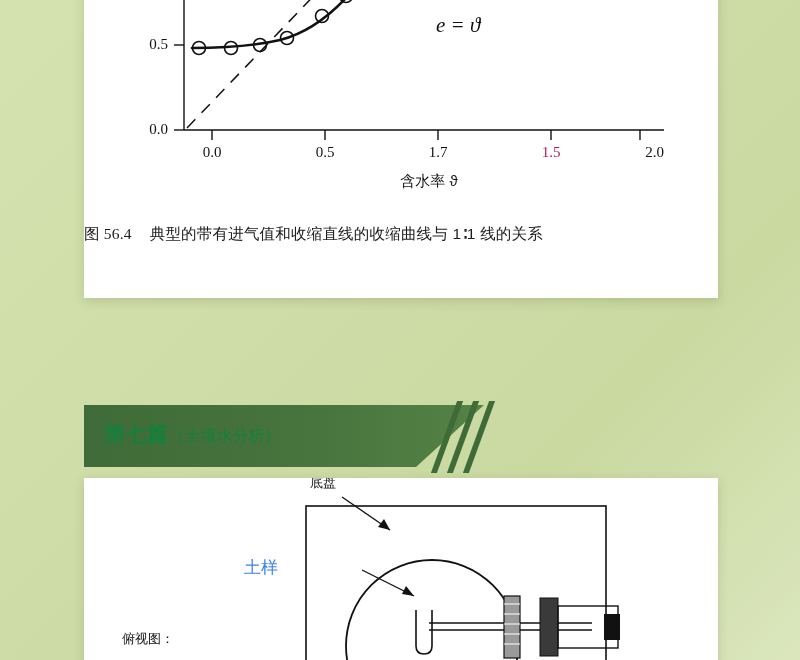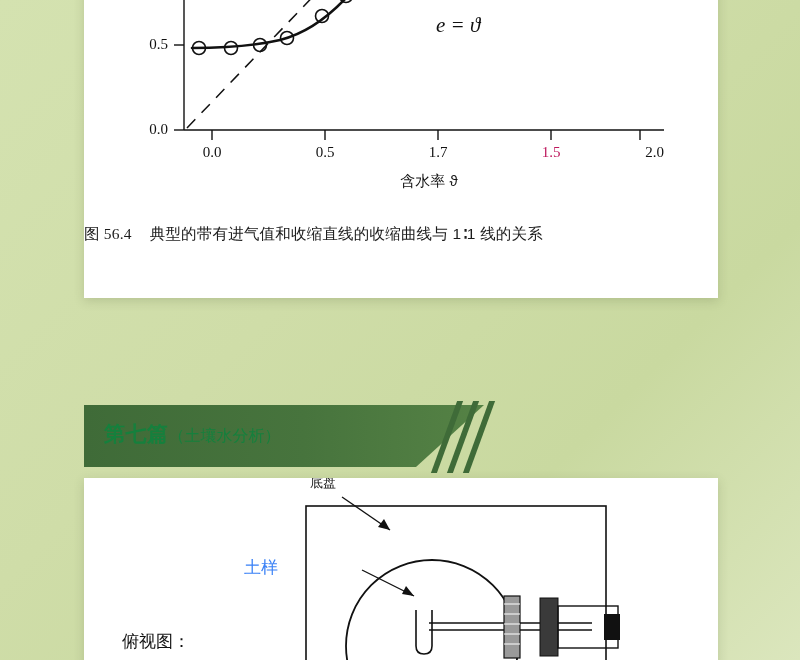--- a/index.html
+++ b/index.html
@@ -244,14 +244,14 @@
 
     <path d="M 278 92 L 330 118" stroke="#111" stroke-width="1.3" fill="none"></path>
     <path d="M 330 118 L 318 116 L 322 108 Z" fill="#111"></path>
 
     <path d="M 458 222 L 440 196" stroke="#111" stroke-width="1.3" fill="none"></path>
     <path d="M 440 196 L 444 208 L 434 204 Z" fill="#111"></path>
   </svg>
 
   <div class="cjk" style="position:absolute;left:226px;top:-4px;font-size:13px;color:#111;">底盘</div>
   <div class="cjk" style="position:absolute;left:160px;top:78px;font-size:17px;color:#3b82f6;">土样</div>
-  <div class="cjk" style="position:absolute;left:38px;top:152px;font-size:17px;color:#111;">俯视图：</div>
+  <div class="cjk" style="position:absolute;left:38px;top:152px;font-size:13px;color:#111;">俯视图：</div>
 </div>
 
 </body></html>

